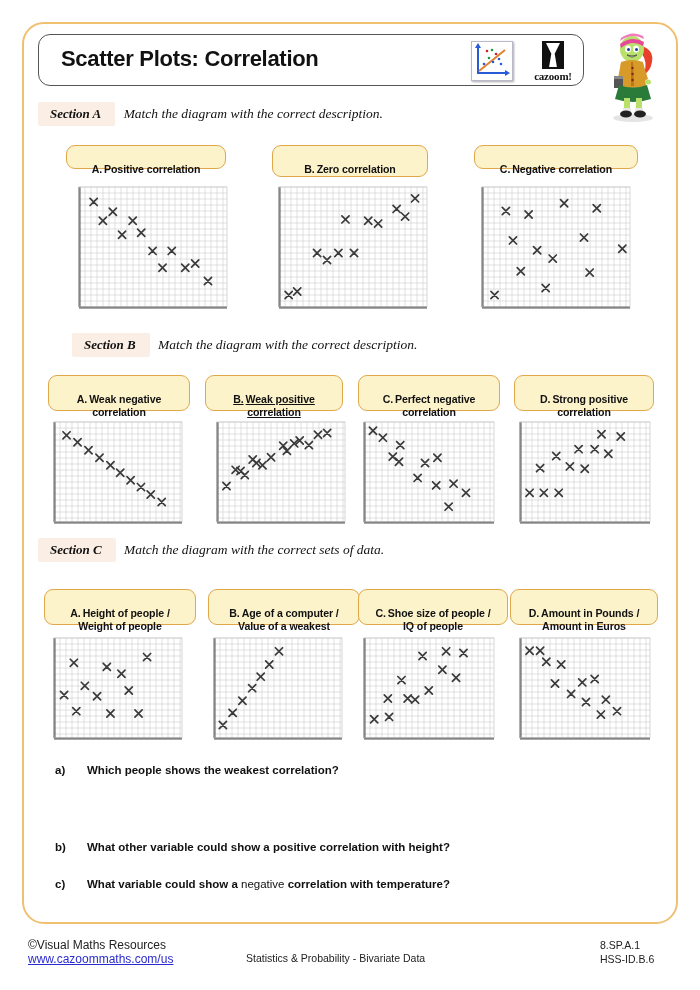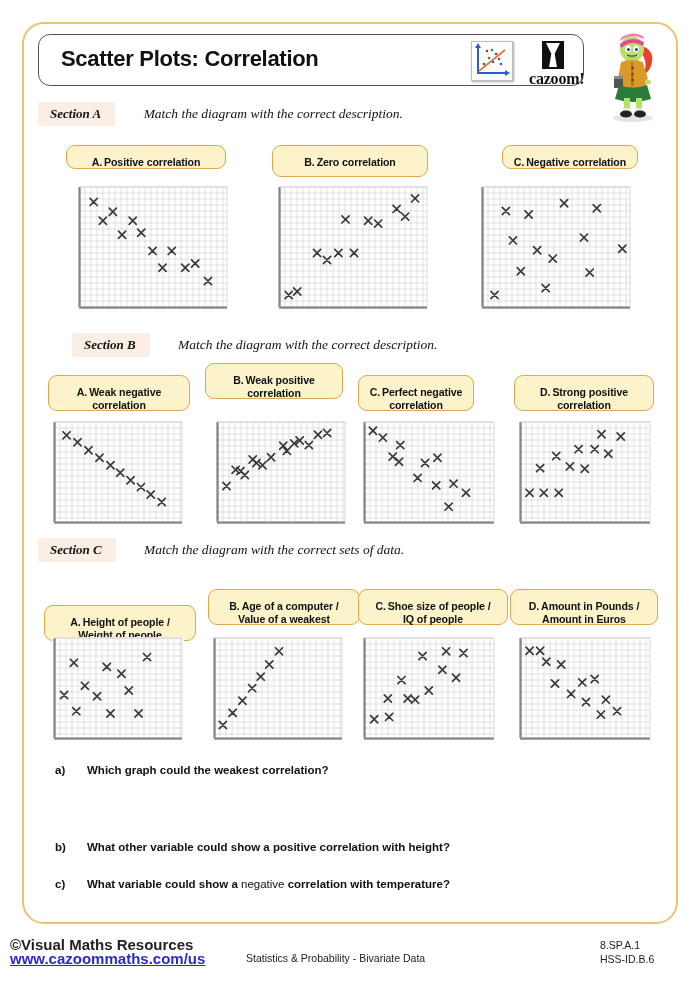--- a/index.html
+++ b/index.html
@@ -96,21 +96,21 @@
     left: 4px;
     top: 2px;
     width: 14px;
     height: 24px;
     background: #fff;
     clip-path: polygon(0% 0%, 100% 0%, 62% 45%, 78% 100%, 22% 100%, 38% 45%);
   }
   #cazoom-text {
     font-family: "Liberation Serif", serif;
     font-weight: bold;
-    font-size: 16px;
+    font-size: 11px;
     color: #111;
     margin-top: 1px;
     letter-spacing: -0.2px;
   }
   #mascot {
     position: absolute;
     left: 600px;
     top: 24px;
     width: 66px;
     height: 100px;
@@ -131,41 +131,41 @@
     font-weight: bold;
     font-style: italic;
     font-size: 13px;
     color: #111;
     border-radius: 2px;
     vertical-align: middle;
     text-align: right;
   }
   .section-desc {
     display: inline-block;
-    margin-left: 24px;
+    margin-left: 4px;
     font-family: "Liberation Serif", serif;
     font-style: italic;
     font-size: 13.5px;
     color: #111;
     vertical-align: middle;
   }
 
   
   .pill {
     position: absolute;
     background: #fdf3cb;
     border: 1.3px solid #e0a84a;
     border-radius: 9px;
     box-sizing: border-box;
     text-align: center;
     font-size: 10.6px;
     font-weight: bold;
     color: #111;
     line-height: 13px;
-    padding-top: 10px;
+    padding-top: 17px;
     letter-spacing: -0.1px;
   }
   .pill .lt { margin-right: 2px; }
 
   
   .graph {
     position: absolute;
     background: #fff;
     box-sizing: border-box;
   }
@@ -187,26 +187,25 @@
   
   #footer {
     position: absolute;
     left: 0;
     top: 938px;
     width: 700px;
     height: 48px;
   }
   #footer-left {
     position: absolute;
-    left: 10px;
+    left: 28px;
     top: 0;
-    font-size: 15px;
+    font-size: 12px;
     color: #222;
     line-height: 14px;
-    font-weight: bold;
   }
   #footer-url {
     color: #2a2ad0;
     text-decoration: underline;
     display: block;
   }
   #footer-center {
     position: absolute;
     left: 246px;
     top: 14px;
@@ -304,21 +303,21 @@
   <span class="section-tag">Section A</span>
   <span class="section-desc">Match the diagram with the correct description.</span>
 </div>
 
 <div class="pill" style="left:66px; top:145px; width:160px; height:24px;">
   <span class="lt">A.</span><span>Positive correlation</span>
 </div>
 <div class="pill" style="left:272px; top:145px; width:156px; height:32px;">
   <span class="lt">B.</span><span>Zero correlation</span>
 </div>
-<div class="pill" style="left:474px; top:145px; width:136px; height:24px;margin-left:28px;">
+<div class="pill" style="left:474px; top:145px; width:164px; height:24px;">
   <span class="lt">C.</span><span>Negative correlation</span>
 </div>
 
 <div class="graph" id="g-A1" style="left:77px; top:186px;">
     <svg width="152" height="124" viewBox="0 0 152 124">
       <rect x="2" y="1" width="148" height="120" fill="#fff"></rect>
       <line x1="2" y1="1" x2="2" y2="121" stroke="#cccccc" stroke-width="0.6"></line>
       <line x1="8" y1="1" x2="8" y2="121" stroke="#cccccc" stroke-width="0.6"></line>
       <line x1="14" y1="1" x2="14" y2="121" stroke="#cccccc" stroke-width="0.6"></line>
       <line x1="20" y1="1" x2="20" y2="121" stroke="#cccccc" stroke-width="0.6"></line>
@@ -517,25 +516,25 @@
 
 <div class="section-row" style="top:333px;padding-left:34px;">
   <span class="section-tag">Section B</span>
   <span class="section-desc">Match the diagram with the correct description.</span>
 </div>
 
 <div class="pill" style="left:48px; top:375px; width:142px; height:36px;">
   <span class="lt">A.</span><span>Weak negative</span><br>
   <span>correlation</span>
 </div>
-<div class="pill" style="left:205px; top:363px; width:138px; height:36px;">
+<div class="pill" style="left:205px; top:375px; width:138px; height:36px;text-decoration:underline;">
   <span class="lt">B.</span><span>Weak positive</span><br>
   <span>correlation</span>
 </div>
-<div class="pill" style="left:358px; top:375px; width:116px; height:36px;">
+<div class="pill" style="left:358px; top:375px; width:142px; height:36px;">
   <span class="lt">C.</span><span>Perfect negative</span><br>
   <span>correlation</span>
 </div>
 <div class="pill" style="left:514px; top:375px; width:140px; height:36px;">
   <span class="lt">D.</span><span>Strong positive</span><br>
   <span>correlation</span>
 </div>
 
 <div class="graph" id="g-B1" style="left:52px; top:421px;">
     <svg width="132" height="104" viewBox="0 0 132 104">
@@ -773,21 +772,21 @@
       <path d="M79.9,9.600000000000003 L87.1,16.800000000000004 M87.1,9.600000000000003 L79.9,16.800000000000004" stroke="#3a3a3a" stroke-width="1.7" stroke-linecap="round"></path>
       <path d="M99.12,11.9 L106.32,19.1 M106.32,11.9 L99.12,19.1" stroke="#3a3a3a" stroke-width="1.7" stroke-linecap="round"></path>
     </svg>
   </div>
 
 <div class="section-row" style="top:538px;">
   <span class="section-tag">Section C</span>
   <span class="section-desc">Match the diagram with the correct sets of data.</span>
 </div>
 
-<div class="pill" style="left:44px; top:605px; width:152px; height:36px;">
+<div class="pill" style="left:44px; top:589px; width:152px; height:36px;">
   <span class="lt">A.</span><span>Height of people /</span><br>
   <span>Weight of people</span>
 </div>
 <div class="pill" style="left:208px; top:589px; width:152px; height:36px;">
   <span class="lt">B.</span><span>Age of a computer /</span><br>
   <span>Value of a weakest</span>
 </div>
 <div class="pill" style="left:358px; top:589px; width:150px; height:36px;">
   <span class="lt">C.</span><span>Shoe size of people /</span><br>
   <span>IQ of people</span>
@@ -1022,21 +1021,21 @@
       <path d="M73.08000000000001,38.349999999999994 L80.28,45.55 M80.28,38.349999999999994 L73.08000000000001,45.55" stroke="#3a3a3a" stroke-width="1.7" stroke-linecap="round"></path>
       <path d="M49.519999999999996,53.3 L56.72,60.5 M56.72,53.3 L49.519999999999996,60.5" stroke="#3a3a3a" stroke-width="1.7" stroke-linecap="round"></path>
       <path d="M64.4,61.35 L71.6,68.55 M71.6,61.35 L64.4,68.55" stroke="#3a3a3a" stroke-width="1.7" stroke-linecap="round"></path>
       <path d="M84.24,59.05 L91.43999999999998,66.25 M91.43999999999998,59.05 L84.24,66.25" stroke="#3a3a3a" stroke-width="1.7" stroke-linecap="round"></path>
       <path d="M79.28,74 L86.47999999999999,81.19999999999999 M86.47999999999999,74 L79.28,81.19999999999999" stroke="#3a3a3a" stroke-width="1.7" stroke-linecap="round"></path>
       <path d="M95.4,70.55000000000001 L102.6,77.75 M102.6,70.55000000000001 L95.4,77.75" stroke="#3a3a3a" stroke-width="1.7" stroke-linecap="round"></path>
     </svg>
   </div>
 
 <div class="question" style="top:764px;">
-  <span class="q-letter">a)</span><span>Which graph could the weakest correlation?</span>
+  <span class="q-letter">a)</span><span>Which people shows the weakest correlation?</span>
 </div>
 <div class="question" style="top:821px;margin-top:20px;">
   <span class="q-letter">b)</span><span>What other variable could show a </span><span style="font-weight: 900;">positive</span><span> correlation with height?</span>
 </div>
 <div class="question" style="top:878px;">
   <span class="q-letter">c)</span><span>What variable could show a </span><span style="font-weight: 400; margin-top: 16px;">negative</span><span> correlation with temperature?</span>
 </div>
 
 <div id="footer">
   <div id="footer-left">

